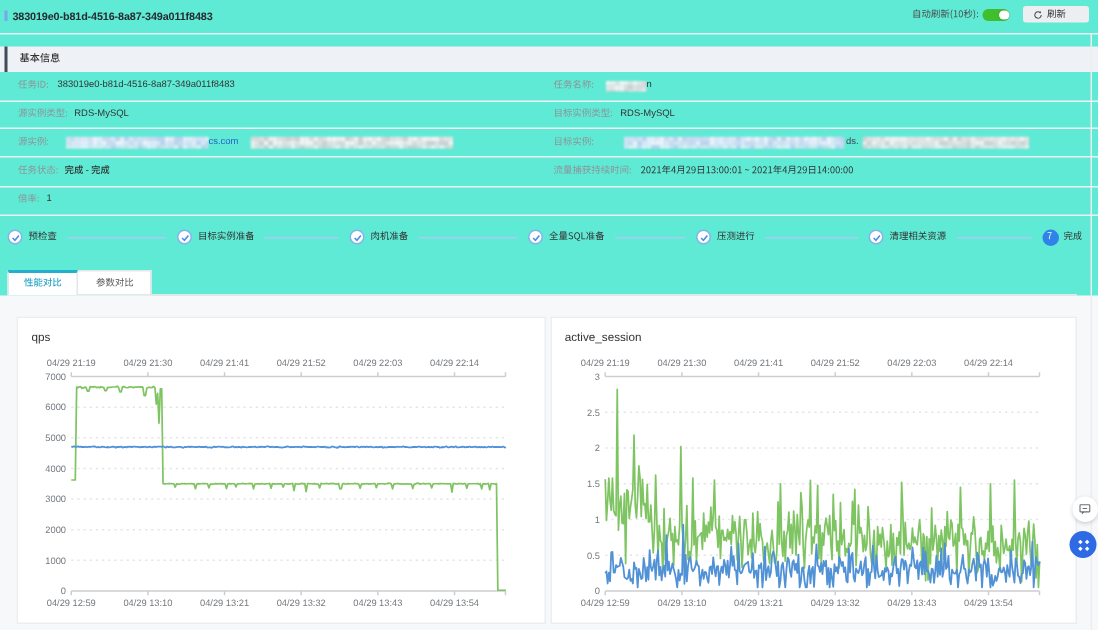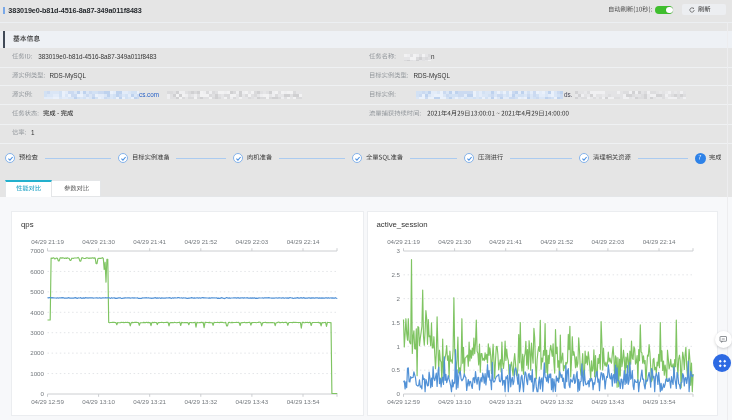--- a/index.html
+++ b/index.html
@@ -1,13 +1,13 @@
 <!DOCTYPE html>
 <html><head><meta charset="utf-8"><style>html,body{margin:0;padding:0;width:732px;height:420px;overflow:hidden;background:#fff;font-family:"Liberation Sans",sans-serif;-webkit-font-smoothing:antialiased}.abs{position:absolute}div{box-sizing:border-box}</style></head><body>
-<div class="abs" style="left:0;top:0;width:732px;height:420px;background:#e5e5e5">
+<div class="abs" style="left:0;top:0;width:732px;height:420px;background:#5eead4">
     <div class="abs" style="left:3px;top:6.8px;width:1.6px;height:7.4px;background:#79a8e8"></div>
     <div class="abs" style="left:8.3px;top:6.2px;font-size:7.2px;font-weight:700;color:#262a2e;letter-spacing:-0.08px">383019e0-b81d-4516-8a87-349a011f8483</div>
     <div style="position:absolute;left:608.0px;top:6.0px;line-height:0"><svg width="44.5" height="7.1" viewBox="0 0 44.5 7.1" fill="#4c4c4c">
         <path transform="translate(0 5.5) scale(0.006300 -0.006300)" d="M239 411H774V264H239ZM239 482V631H774V482ZM239 194H774V46H239ZM455 842C447 802 431 747 416 703H163V-81H239V-25H774V-76H853V703H492C509 741 526 787 542 830Z"></path>
         <path transform="translate(6.3 5.5) scale(0.006300 -0.006300)" d="M89 758V691H476V758ZM653 823C653 752 653 680 650 609H507V537H647C635 309 595 100 458 -25C478 -36 504 -61 517 -79C664 61 707 289 721 537H870C859 182 846 49 819 19C809 7 798 4 780 4C759 4 706 4 650 10C663 -12 671 -43 673 -64C726 -68 781 -68 812 -65C844 -62 864 -53 884 -27C919 17 931 159 945 571C945 582 945 609 945 609H724C726 680 727 752 727 823ZM89 44 90 45V43C113 57 149 68 427 131L446 64L512 86C493 156 448 275 410 365L348 348C368 301 388 246 406 194L168 144C207 234 245 346 270 451H494V520H54V451H193C167 334 125 216 111 183C94 145 81 118 65 113C74 95 85 59 89 44Z"></path>
         <path transform="translate(12.6 5.5) scale(0.006300 -0.006300)" d="M647 736V173H718V736ZM847 821V20C847 3 842 -1 826 -2C808 -2 752 -3 693 -1C704 -24 714 -58 718 -79C792 -79 848 -76 878 -64C908 -51 920 -29 920 20V821ZM192 417V30H250V353H346V-78H411V353H515V111C515 101 513 99 503 98C494 98 467 98 430 99C440 82 449 56 451 37C499 37 531 38 552 50C573 61 578 80 578 110V417H515H411V520H574V783H106V445C106 305 101 115 29 -18C46 -26 75 -48 86 -61C163 82 174 296 174 445V520H346V417ZM174 715H503V588H174Z"></path>
         <path transform="translate(18.9 5.5) scale(0.006300 -0.006300)" d="M360 213C390 163 426 95 442 51L495 83C480 125 444 190 411 240ZM135 235C115 174 82 112 41 68C56 59 82 40 94 30C133 77 173 150 196 220ZM553 744V400C553 267 545 95 460 -25C476 -34 506 -57 518 -71C610 59 623 256 623 400V432H775V-75H848V432H958V502H623V694C729 710 843 736 927 767L866 822C794 792 665 762 553 744ZM214 827C230 799 246 765 258 735H61V672H503V735H336C323 768 301 811 282 844ZM377 667C365 621 342 553 323 507H46V443H251V339H50V273H251V18C251 8 249 5 239 5C228 4 197 4 162 5C172 -13 182 -41 184 -59C233 -59 267 -58 290 -47C313 -36 320 -18 320 17V273H507V339H320V443H519V507H391C410 549 429 603 447 652ZM126 651C146 606 161 546 165 507L230 525C225 563 208 622 187 665Z"></path>
         <path transform="translate(25.2 5.5) scale(0.006300 -0.006300)" d="M239 -196 295 -171C209 -29 168 141 168 311C168 480 209 649 295 792L239 818C147 668 92 507 92 311C92 114 147 -47 239 -196Z"></path>
         <path transform="translate(27.3 5.5) scale(0.006300 -0.006300)" d="M88 0H490V76H343V733H273C233 710 186 693 121 681V623H252V76H88Z"></path>
         <path transform="translate(30.8 5.5) scale(0.006300 -0.006300)" d="M278 -13C417 -13 506 113 506 369C506 623 417 746 278 746C138 746 50 623 50 369C50 113 138 -13 278 -13ZM278 61C195 61 138 154 138 369C138 583 195 674 278 674C361 674 418 583 418 369C418 154 361 61 278 61Z"></path>

